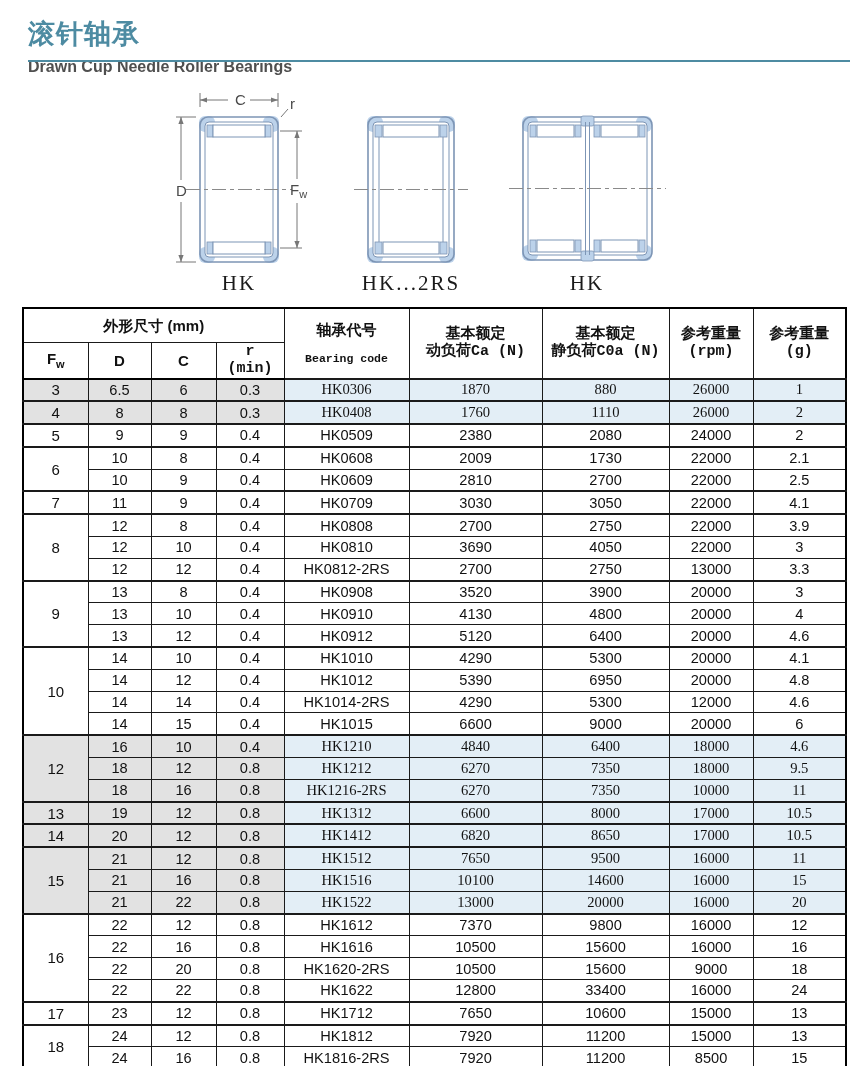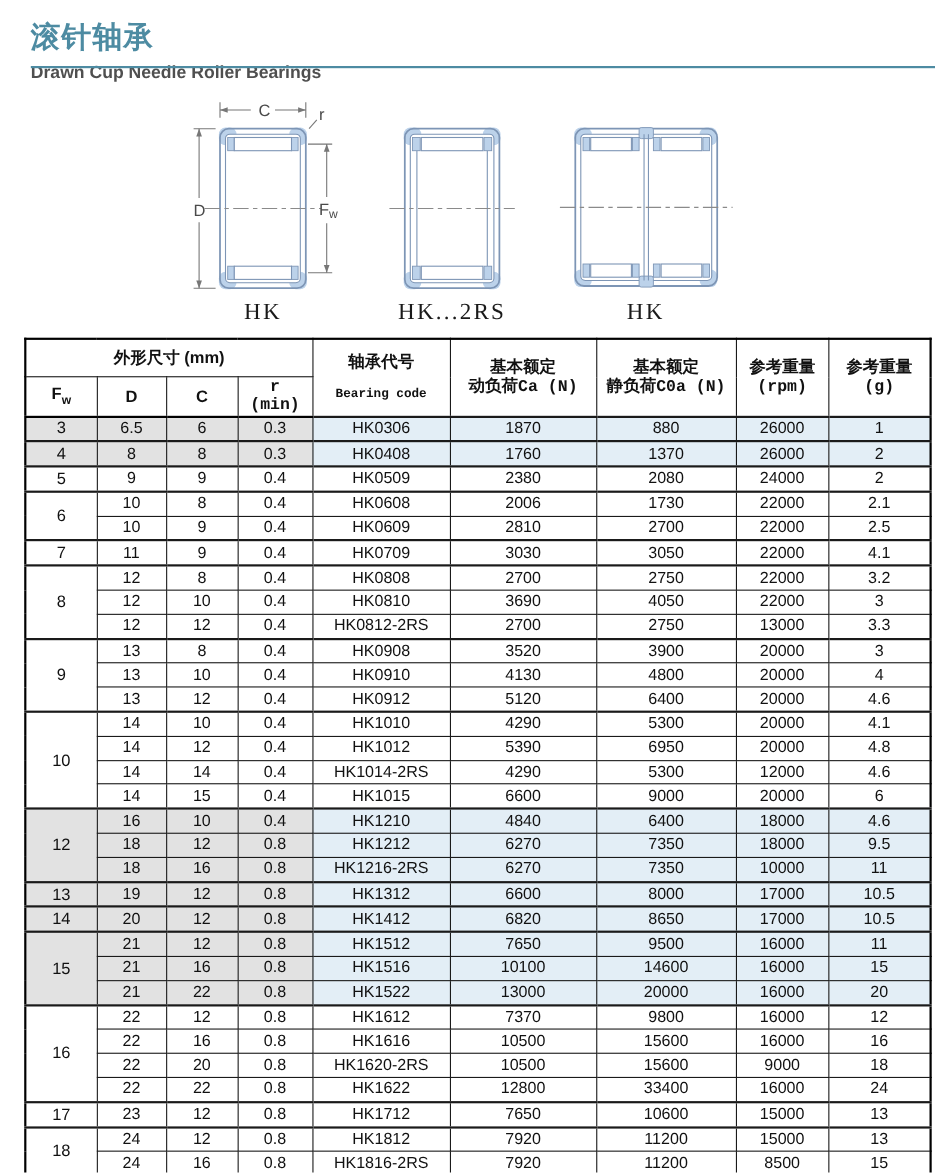--- a/index.html
+++ b/index.html
@@ -36,21 +36,21 @@
   thead tr.h1 th{height:33px;}
   thead tr.h2 th{height:31px;}
   thead th .sub-en{font-family:"Liberation Mono",monospace;font-size:11.5px;font-weight:bold;display:block;margin-top:14px;}
   thead th .l2{display:block;font-family:Liberation Mono, monospace;}
   thead th sub{font-size:11px;}
   thead tr.h2 th{border-bottom:2px solid #000;}
   tbody td{height:20.8px;font-size:14.6px;}
   tbody tr.group-start td{border-top-width:2px;}
   td.fw-cell{font-size:15px;}
   .hl-dim{background:#e2e2e2;}
-  .hl-data{background:#e3eef6;}
+  .hl-data{background:#e3eef6;font-family:Liberation Serif, serif;}
 </style>
 </head>
 <body>
 
 <div class="page-header">
   <span class="title-zh">滚针轴承</span>
   <span class="title-en">Drawn Cup Needle Roller Bearings</span>
 </div>
 <div class="header-rule"></div>
 
@@ -219,42 +219,42 @@
         <td class="hl-data">26000</td>
         <td class="hl-data">1</td>
       </tr>
       <tr class="group-start">
         <td rowspan="1" class="fw-cell hl-dim">4</td>
         <td class="hl-dim">8</td>
         <td class="hl-dim">8</td>
         <td class="hl-dim">0.3</td>
         <td class="hl-data">HK0408</td>
         <td class="hl-data">1760</td>
-        <td class="hl-data">1370</td>
+        <td class="hl-data">1110</td>
         <td class="hl-data">26000</td>
         <td class="hl-data">2</td>
       </tr>
       <tr class="group-start">
         <td rowspan="1" class="fw-cell">5</td>
         <td>9</td>
         <td>9</td>
         <td>0.4</td>
         <td>HK0509</td>
         <td>2380</td>
         <td>2080</td>
         <td>24000</td>
         <td>2</td>
       </tr>
       <tr class="group-start">
         <td rowspan="2" class="fw-cell">6</td>
         <td>10</td>
         <td>8</td>
         <td>0.4</td>
         <td>HK0608</td>
-        <td>2006</td>
+        <td>2009</td>
         <td>1730</td>
         <td>22000</td>
         <td>2.1</td>
       </tr>
       <tr>
         <td>10</td>
         <td>9</td>
         <td>0.4</td>
         <td>HK0609</td>
         <td>2810</td>
@@ -275,21 +275,21 @@
       </tr>
       <tr class="group-start">
         <td rowspan="3" class="fw-cell">8</td>
         <td>12</td>
         <td>8</td>
         <td>0.4</td>
         <td>HK0808</td>
         <td>2700</td>
         <td>2750</td>
         <td>22000</td>
-        <td>3.2</td>
+        <td>3.9</td>
       </tr>
       <tr>
         <td>12</td>
         <td>10</td>
         <td>0.4</td>
         <td>HK0810</td>
         <td>3690</td>
         <td>4050</td>
         <td>22000</td>
         <td>3</td>

